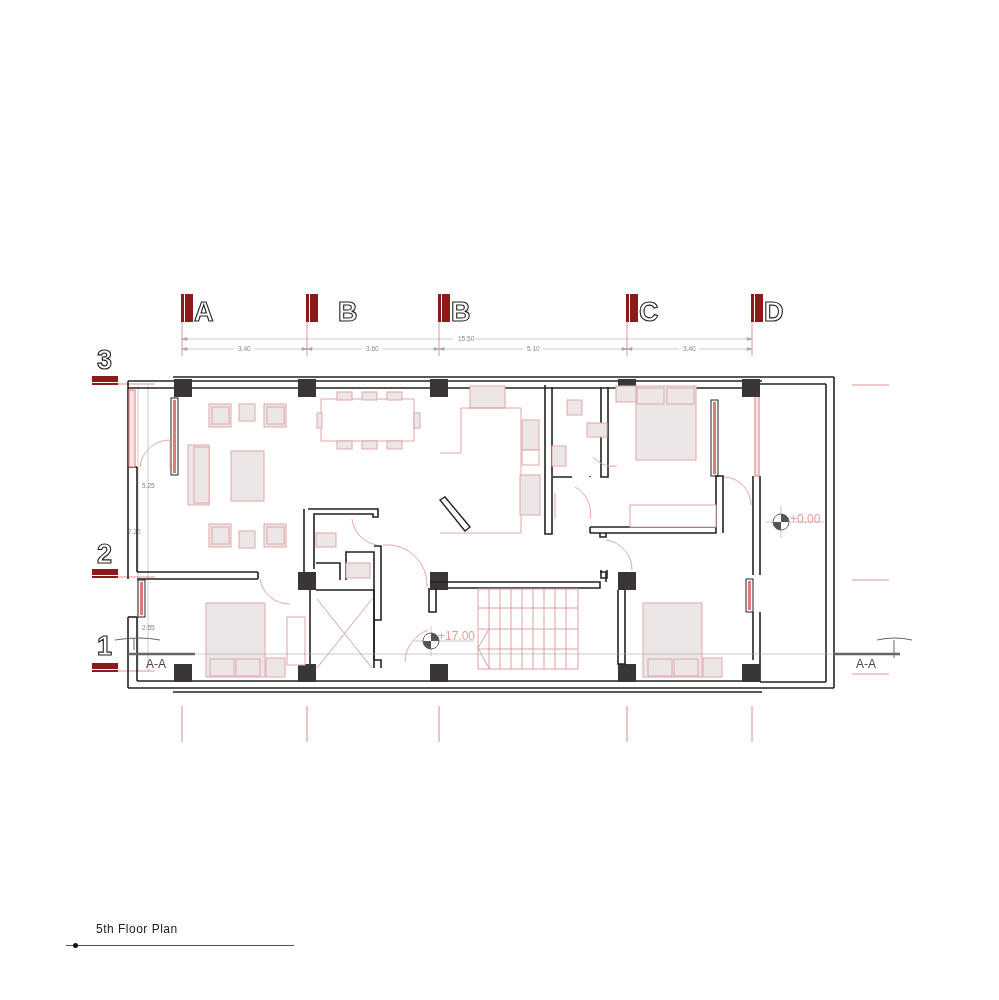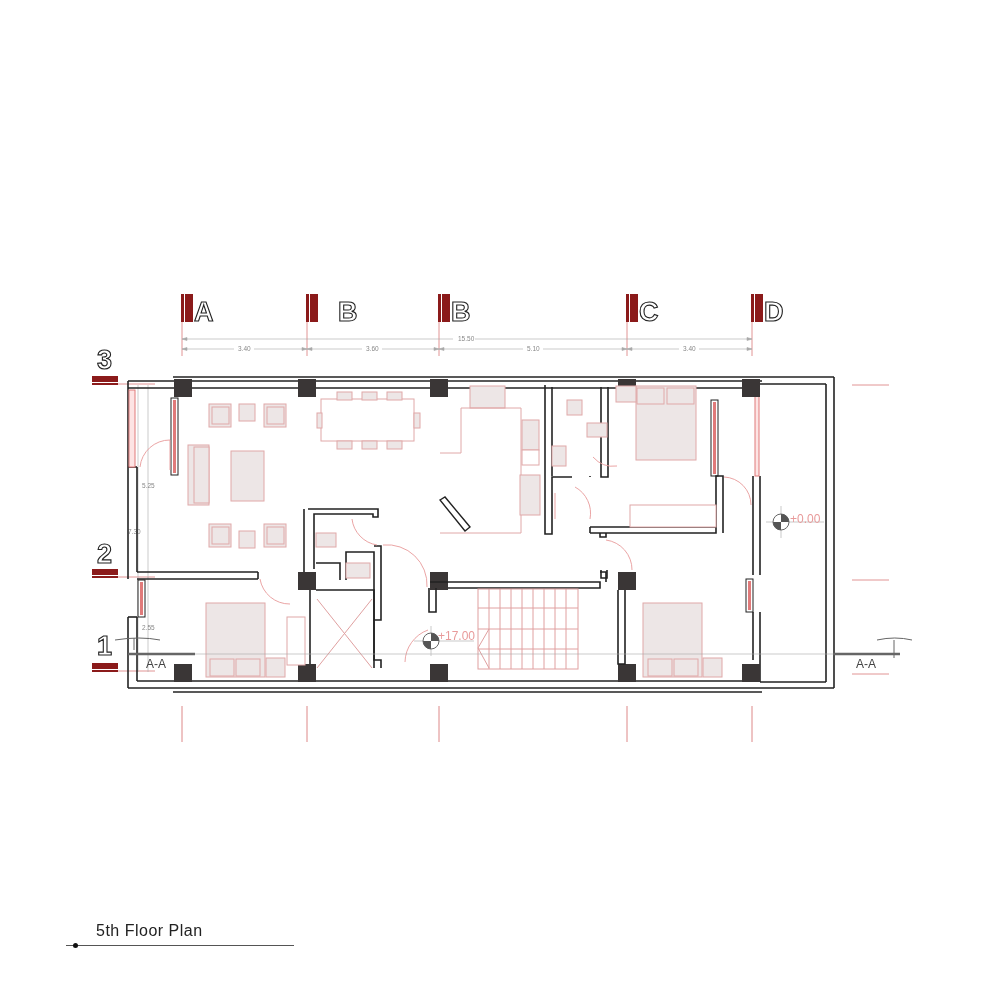--- a/index.html
+++ b/index.html
@@ -3,21 +3,21 @@
 <meta charset="utf-8">
 <style>
   html, body { margin:0; padding:0; background:#ffffff; }
   body { width:999px; height:1000px; position:relative; overflow:hidden; font-family:"Liberation Sans", sans-serif; }
   #plan { position:absolute; left:0; top:0; width:999px; height:1000px; }
   .grid-letter { font-family:"Liberation Sans", sans-serif; font-size:27px; font-weight:700; fill:#ffffff; stroke:#222; stroke-width:1.1; }
   .grid-number { font-family:"Liberation Sans", sans-serif; font-size:27px; font-weight:700; fill:#ffffff; stroke:#222; stroke-width:1.1; }
   .dim-text { font-family:"Liberation Sans", sans-serif; font-size:6.5px; fill:#888; }
   .elev-text { font-family:"Liberation Sans", sans-serif; font-size:12px; fill:#e89a9a; }
   .sec-text { font-family:"Liberation Sans", sans-serif; font-size:12px; fill:#444; }
-  .title { position:absolute; left:96px; top:922px; font-size:16px; color:#222; letter-spacing:0.5px;text-align:right; }
+  .title { position:absolute; left:96px; top:922px; font-size:12px; color:#222; letter-spacing:0.5px;text-align:right; }
   .title-line { position:absolute; left:66px; top:945px; width:228px; height:1px; background:#555; }
   .title-dot { position:absolute; left:73px; top:943px; width:5px; height:5px; border-radius:50%; background:#111; }
 </style>
 </head>
 <body>
 
 <svg id="plan" viewBox="0 0 999 1000" xmlns="http://www.w3.org/2000/svg">
 
   <g>
     <g>

